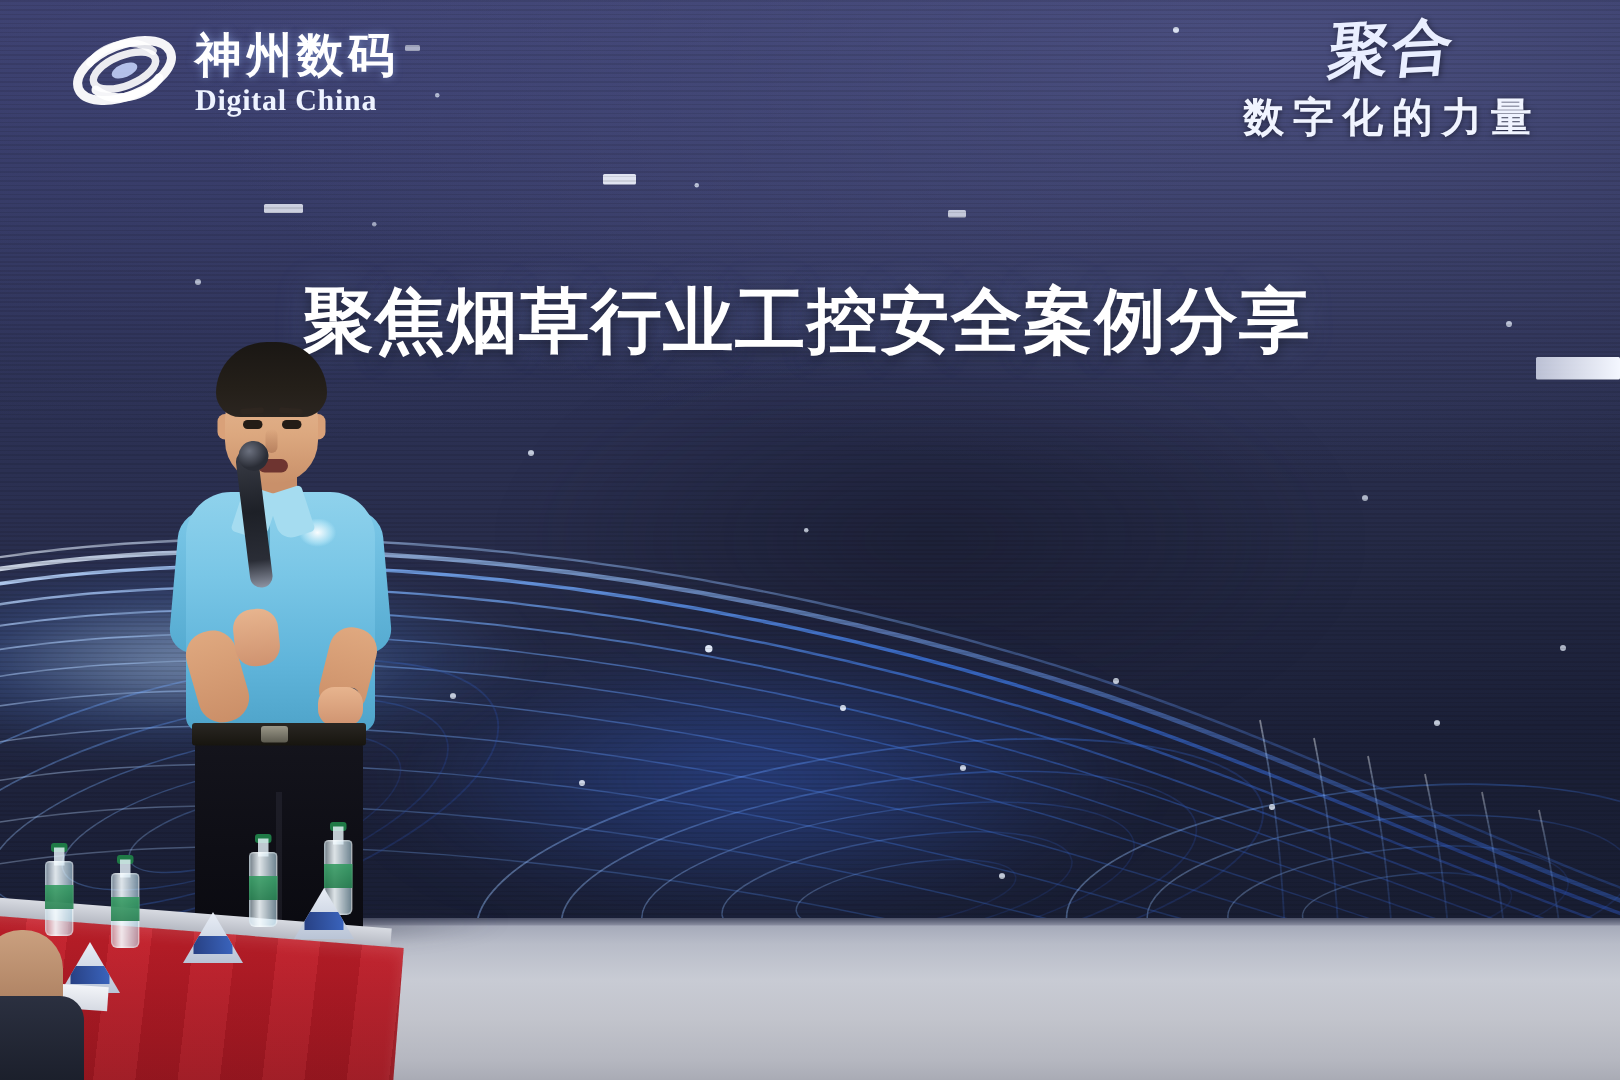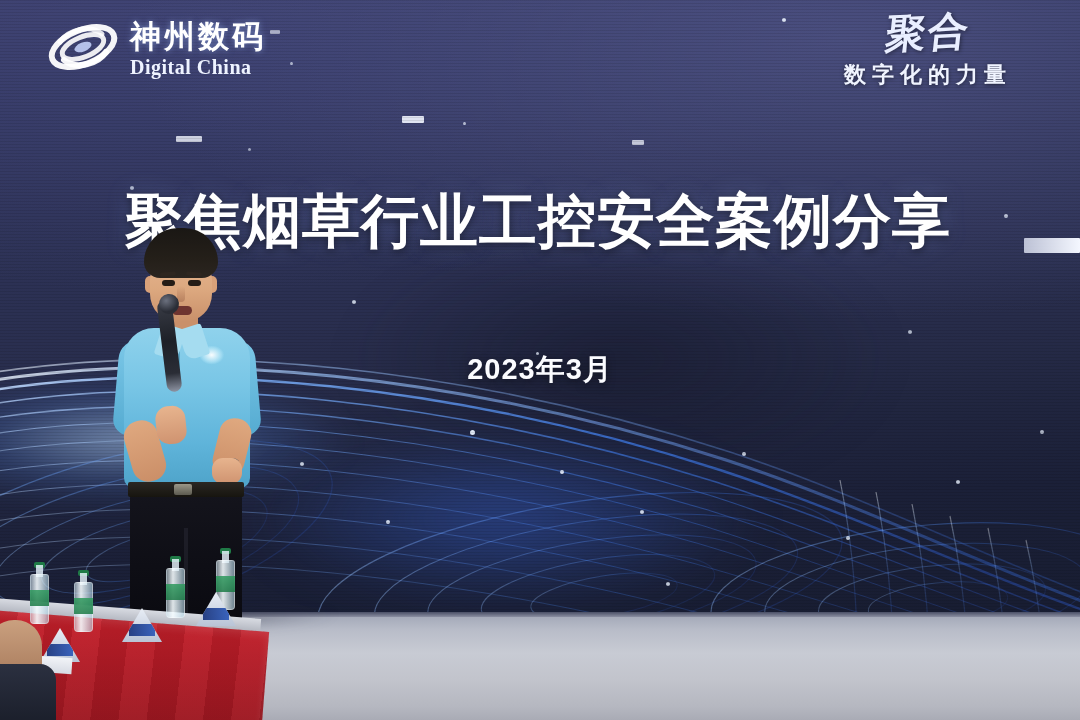--- a/index.html
+++ b/index.html
@@ -64,27 +64,27 @@
 
   .brand-right{position:absolute;right:22px;top:14px;text-align:center;width:260px;}
   .brand-juhe{
     font-family:"Liberation Serif","DejaVu Serif",serif;
     font-size:40px;font-weight:700;color:#e9eeff;letter-spacing:2px;
     transform:skewX(-9deg) rotate(-3deg);
     text-shadow:1px 1px 4px rgba(0,0,0,.45);
     line-height:.95;
   }
   .brand-sub{
-    margin-top:8px;font-size:22px;font-weight:700;color:#f0f4ff;letter-spacing:6px;
+    margin-top:8px;font-size:27px;font-weight:700;color:#f0f4ff;letter-spacing:6px;
     text-shadow:0 1px 4px rgba(0,0,0,.5);
   }
 
   .slide-title{
     position:absolute;left:0;right:4px;top:183px;text-align:center;
-    font-size:58px;font-weight:700;color:#ffffff;letter-spacing:1px;
+    font-size:47px;font-weight:700;color:#ffffff;letter-spacing:1px;
     text-shadow:0 2px 10px rgba(0,0,0,.55),0 0 22px rgba(150,180,255,.28);
   }
   .slide-date{
     position:absolute;left:0;right:0;top:350px;text-align:center;
     font-size:29px;font-weight:700;color:#fbfcff;letter-spacing:1px;
     text-shadow:0 2px 8px rgba(0,0,0,.5);
   }
   .slide-company{
     position:absolute;left:0;right:0;top:455px;text-align:center;
     font-size:33px;font-weight:700;color:#ffffff;letter-spacing:2px;
@@ -360,21 +360,20 @@
         <div class="logo-en">Digital China</div>
       </div>
     </div>
 
     <div class="brand-right">
       <div class="brand-juhe">聚合</div>
       <div class="brand-sub">数字化的力量</div>
     </div>
 
     <div class="slide-title">聚焦烟草行业工控安全案例分享</div>
-    <div class="slide-date">2023年3月</div>
     <div class="edge-bar"></div>
   </div>
 
   <div class="floor"></div>
   <div class="floor-edge"></div>
   <div class="floor-shadow"></div>
 
   <div class="speaker">
     <div class="sp-pants"></div>
     <div class="sp-leg-split"></div>

